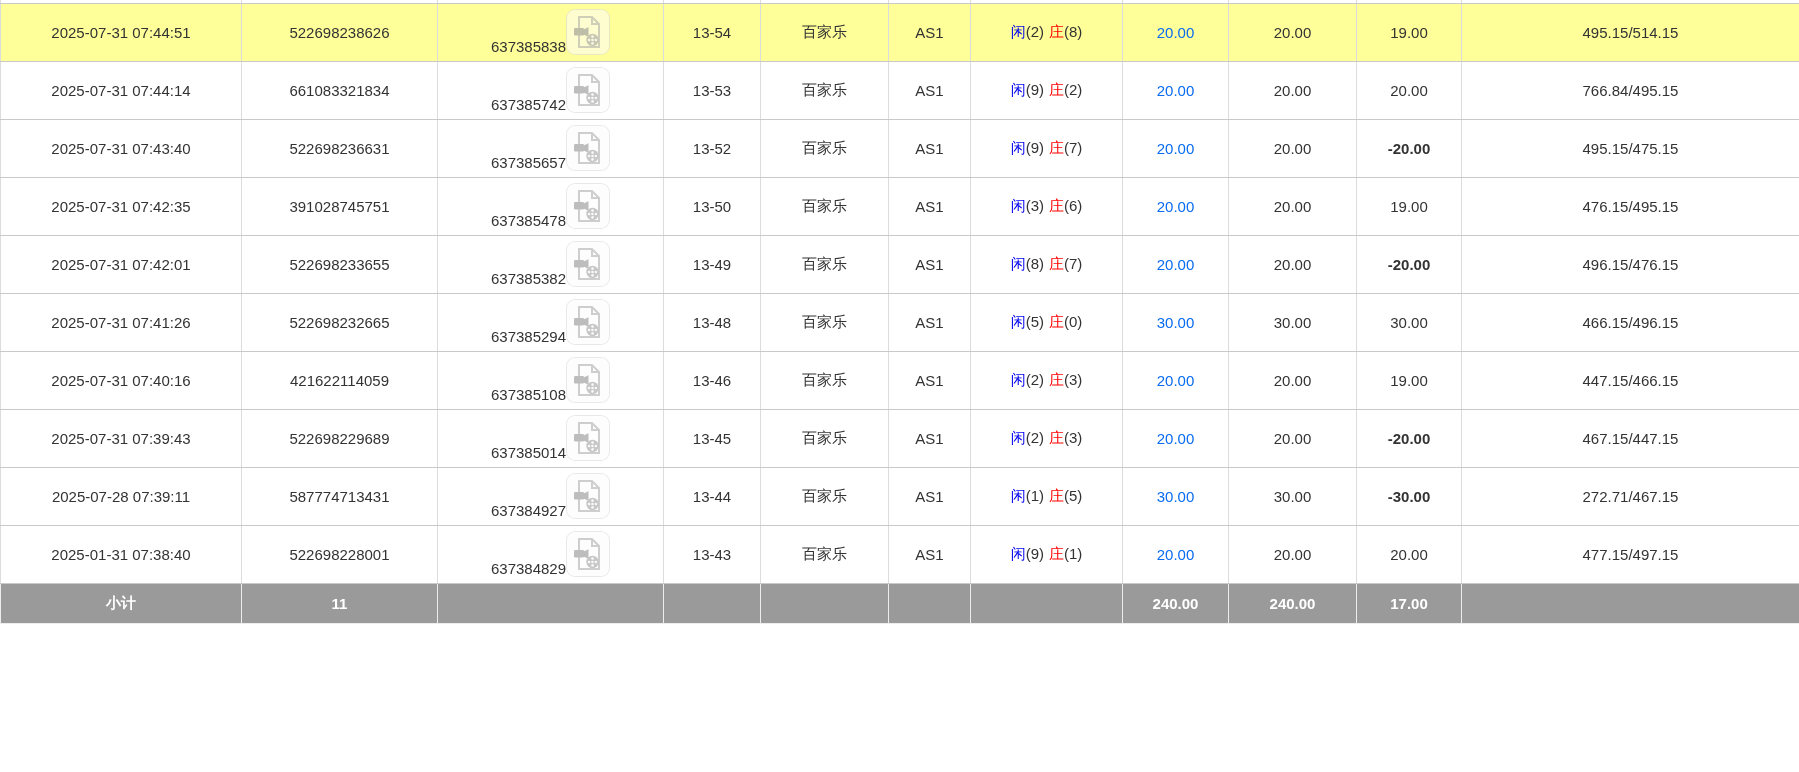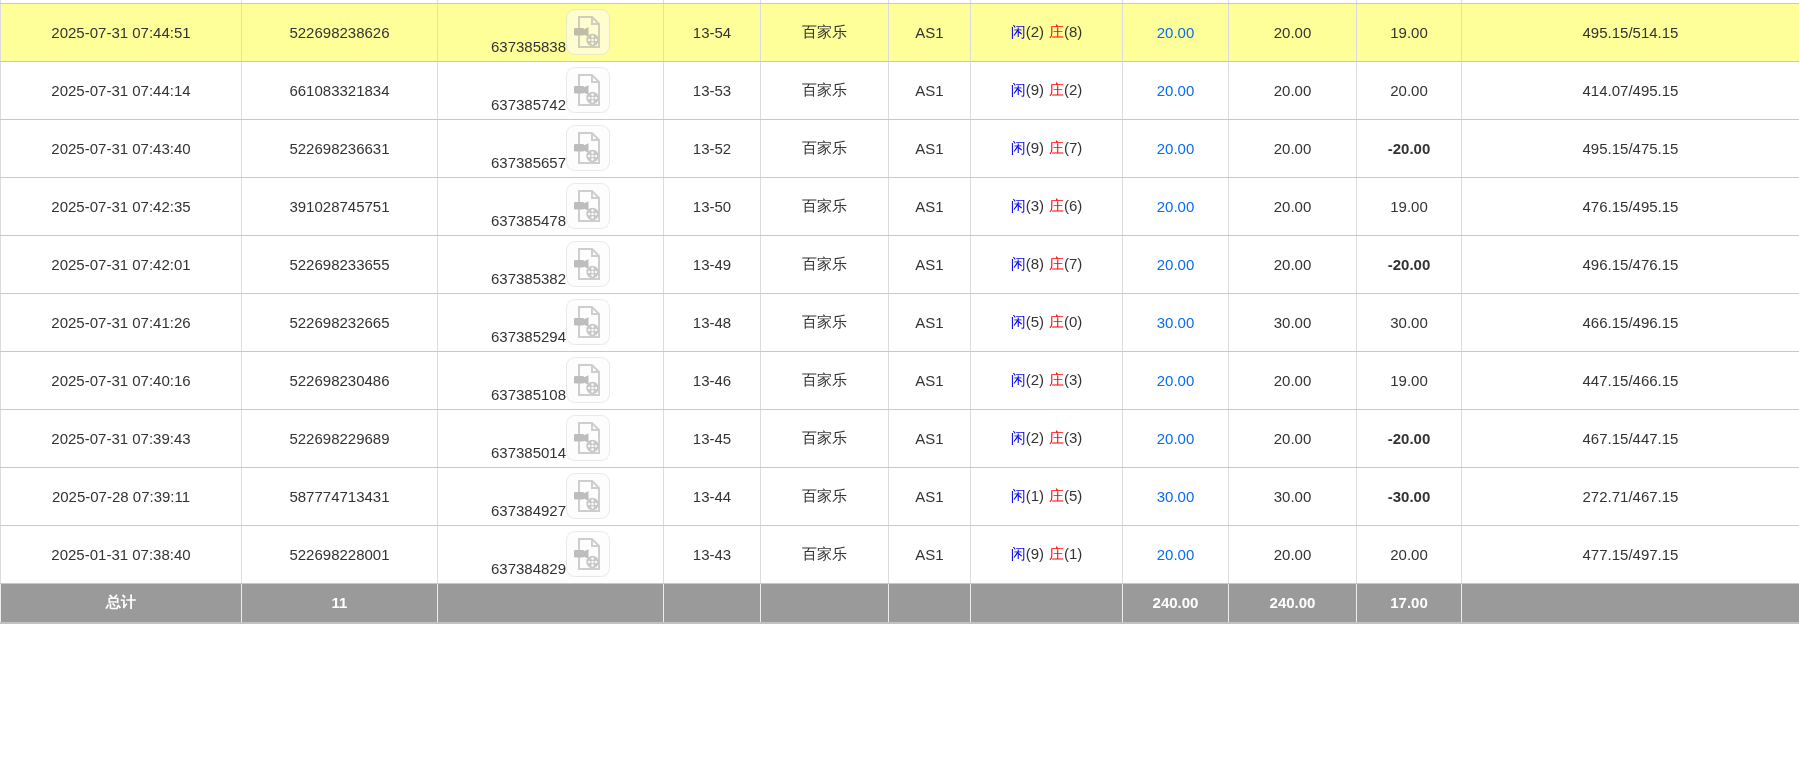--- a/index.html
+++ b/index.html
@@ -131,21 +131,21 @@
     <td>百家乐</td>
     <td>AS1</td>
     <td>
       <span class="lbl-p">闲</span><span>(9)</span><span class="lbl-b">庄</span><span>(2)</span>
     </td>
     <td>
       <span class="blue">20.00</span>
     </td>
     <td>20.00</td>
     <td>20.00</td>
-    <td>414.07/495.15</td>
+    <td>766.84/495.15</td>
   </tr>
 
   <tr class="row">
     <td>2025-07-31 07:43:40</td>
     <td>522698236631</td>
     <td>
       <div class="roundwrap">
         <span>637385657</span>
         <button class="vbtn" type="button">
           <svg width="30" height="34" viewBox="0 0 30 34">
@@ -280,21 +280,21 @@
     <td>
       <span class="blue">30.00</span>
     </td>
     <td>30.00</td>
     <td>30.00</td>
     <td>466.15/496.15</td>
   </tr>
 
   <tr class="row">
     <td>2025-07-31 07:40:16</td>
-    <td>522698230486</td>
+    <td>421622114059</td>
     <td>
       <div class="roundwrap">
         <span>637385108</span>
         <button class="vbtn" type="button">
           <svg width="30" height="34" viewBox="0 0 30 34">
             <path d="M6 2 H19 L26 9 V32 H6 Z" fill="none" stroke="#a8a8a8" stroke-width="2"></path>
             <path d="M19 2 V9 H26" fill="none" stroke="#a8a8a8" stroke-width="2"></path>
             <rect x="1" y="13" width="10" height="7.5" rx="1.2" fill="#8a8a8a"></rect>
             <path d="M11 14.2 L15.5 12.2 V21.8 L11 19.8 Z" fill="#8a8a8a"></path>
             <circle cx="19.5" cy="25" r="6.2" fill="#9b9b9b"></circle>
@@ -423,22 +423,22 @@
     </td>
     <td>
       <span class="blue">20.00</span>
     </td>
     <td>20.00</td>
     <td>20.00</td>
     <td>477.15/497.15</td>
   </tr>
 </tbody>
   <tfoot>
-    <tr class="total">
-      <td class="g">总计</td>
+    <tr class="subtotal">
+      <td class="g">小计</td>
       <td class="g">11</td>
       <td class="g"></td>
       <td class="g"></td>
       <td class="g"></td>
       <td class="g"></td>
       <td class="g"></td>
       <td class="g">240.00</td>
       <td class="g">240.00</td>
       <td class="g">17.00</td>
       <td class="g"></td>

